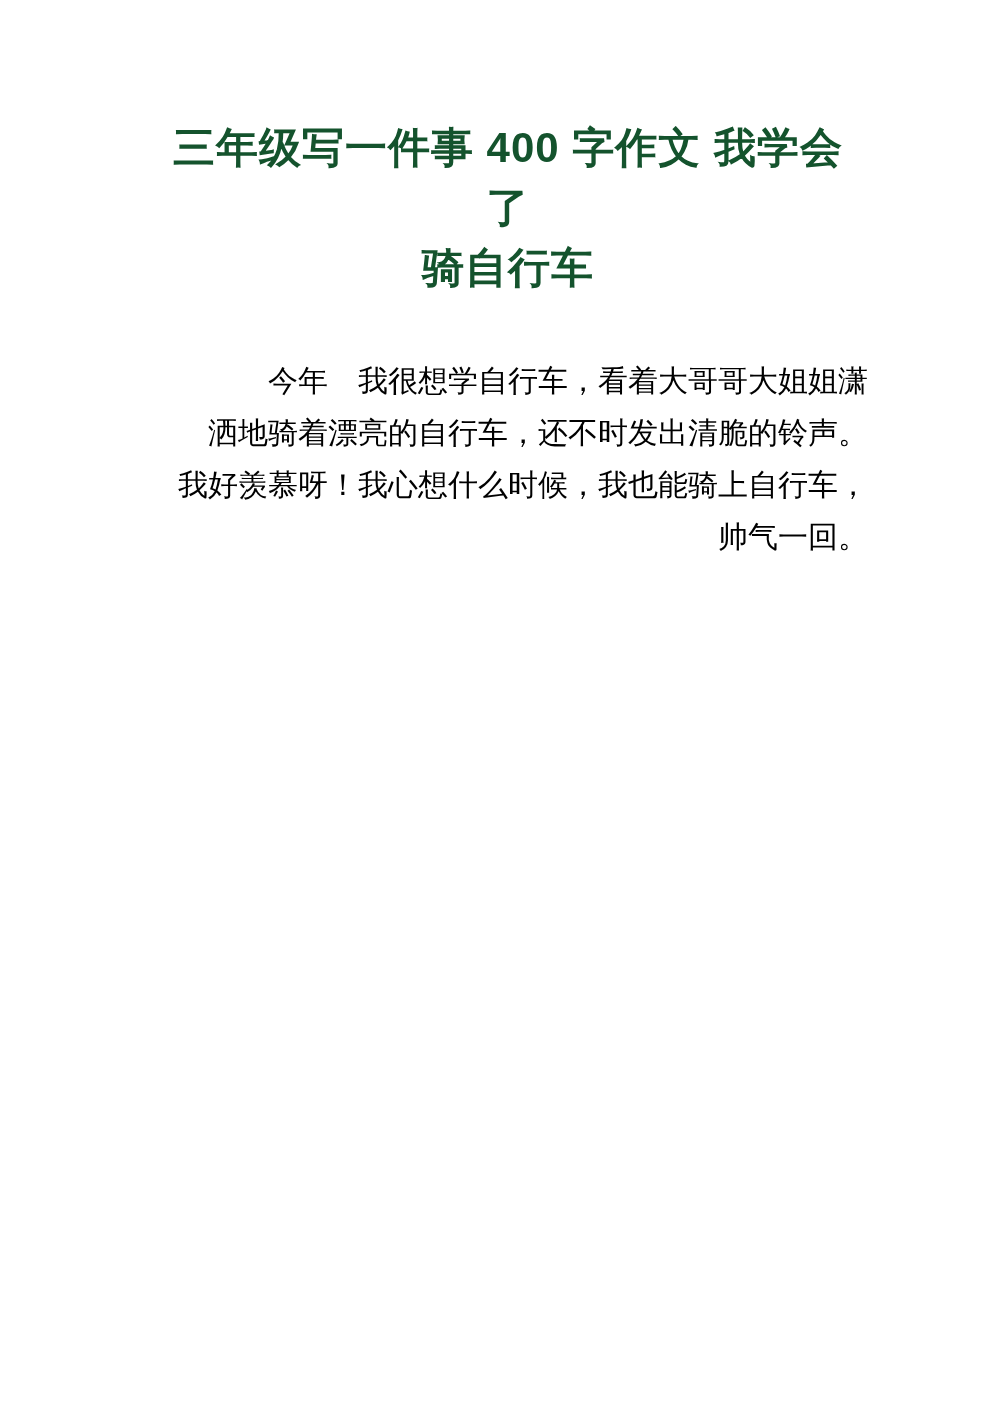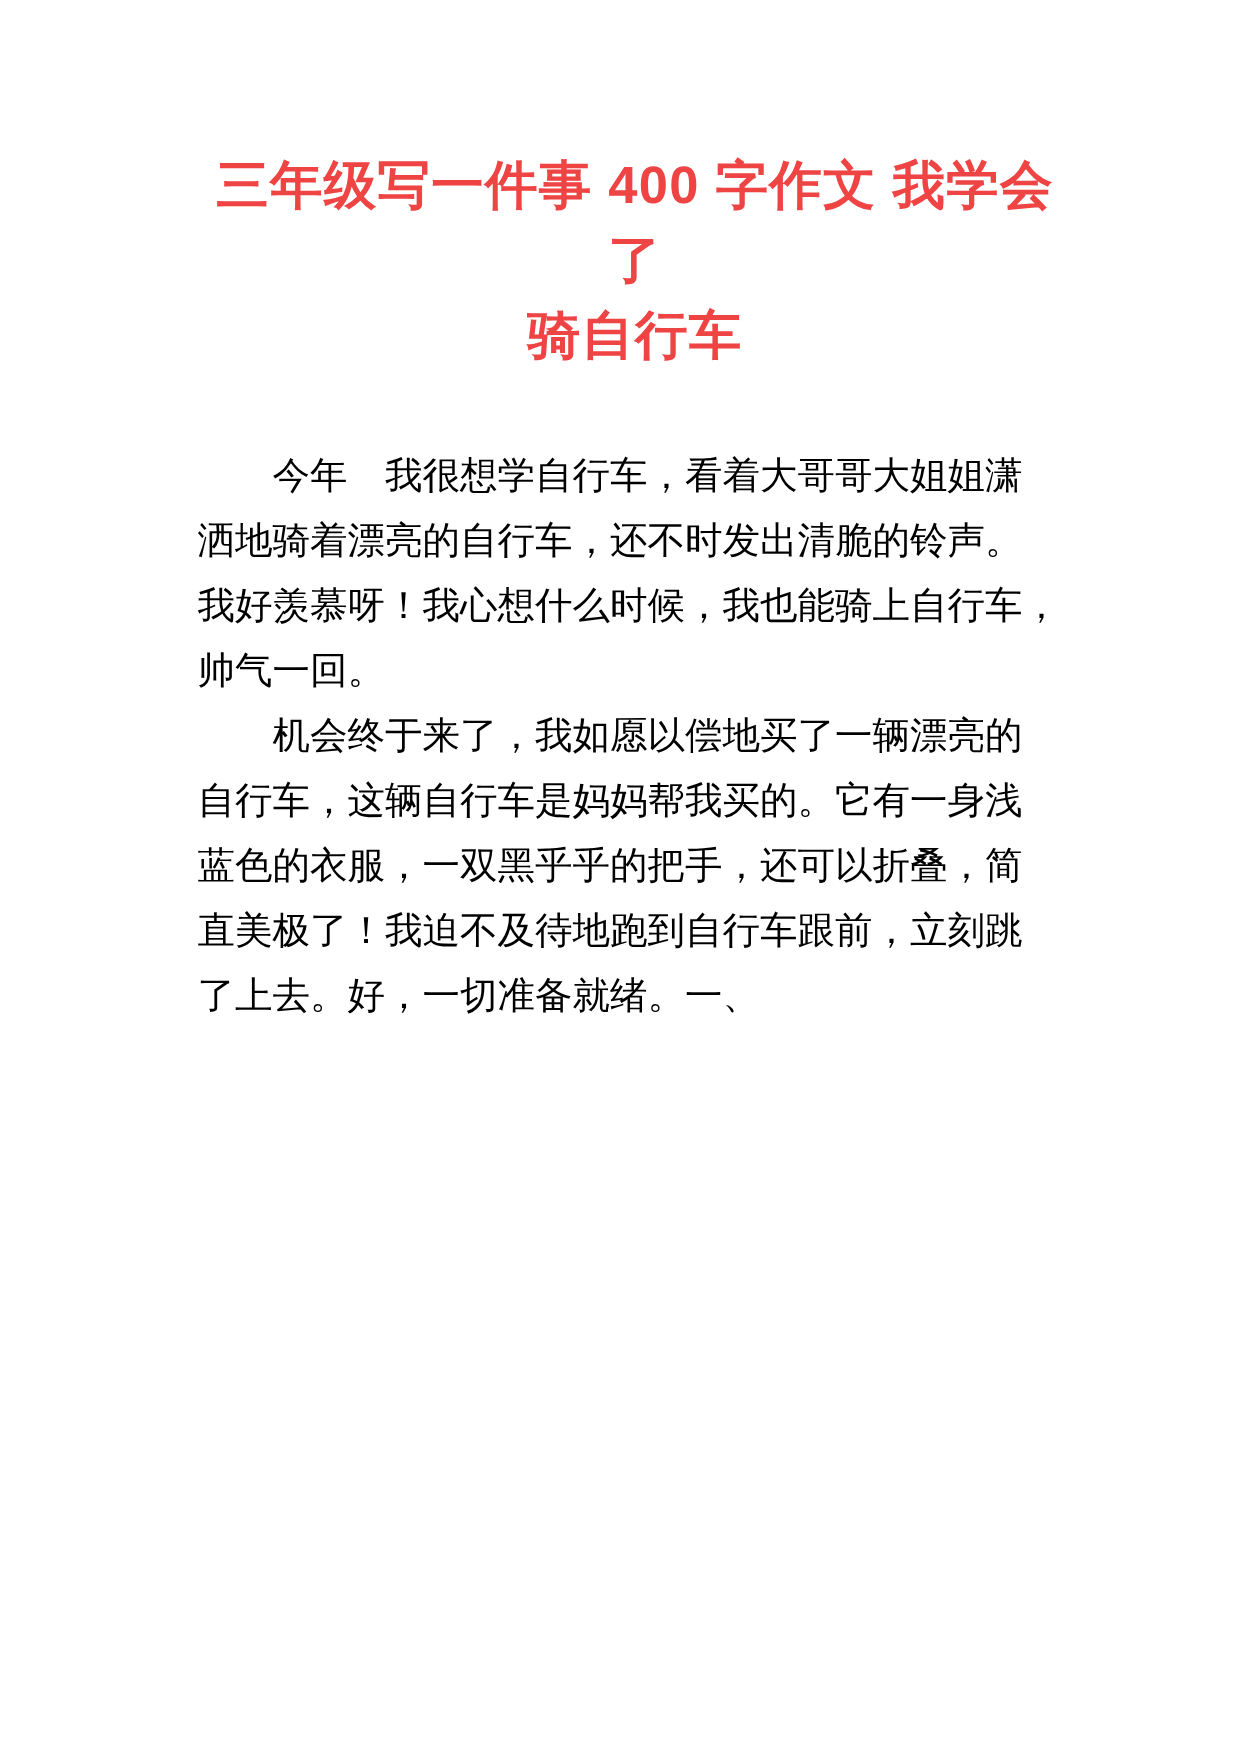--- a/index.html
+++ b/index.html
@@ -16,50 +16,45 @@
     box-sizing: border-box;
     padding: 118px 135px 0 158px;
   }
   .title {
     margin: 0;
     width: 700px;
     font-family: "Liberation Sans", "DejaVu Sans", sans-serif;
     font-weight: bold;
     font-size: 42px;
     line-height: 60px;
-    color: #ef4444;
+    color: #14532d;
     text-align: center;
     white-space: pre-line;
     letter-spacing: 1px;
   }
   .essay-body {
     margin-top: 57px;
     width: 710px;
   }
   .para {
     margin: 0;
     font-family: "Liberation Serif", "DejaVu Serif", serif;
     font-size: 30px;
     line-height: 52px;
     color: #000000;
     white-space: pre-line;
-    text-align: left;
+    text-align: right;
   }
 </style>
 </head>
 <body>
 
 <div class="page">
   <h1 class="title">三年级写一件事 400 字作文 我学会了
 骑自行车</h1>
 
   <div class="essay-body">
     <p class="para">　　今年　我很想学自行车，看着大哥哥大姐姐潇
 洒地骑着漂亮的自行车，还不时发出清脆的铃声。
 我好羡慕呀！我心想什么时候，我也能骑上自行车，
 帅气一回。</p>
-    <p class="para">　　机会终于来了，我如愿以偿地买了一辆漂亮的
-自行车，这辆自行车是妈妈帮我买的。它有一身浅
-蓝色的衣服，一双黑乎乎的把手，还可以折叠，简
-直美极了！我迫不及待地跑到自行车跟前，立刻跳
-了上去。好，一切准备就绪。一、</p>
   </div>
 </div>
 
 </body></html>

